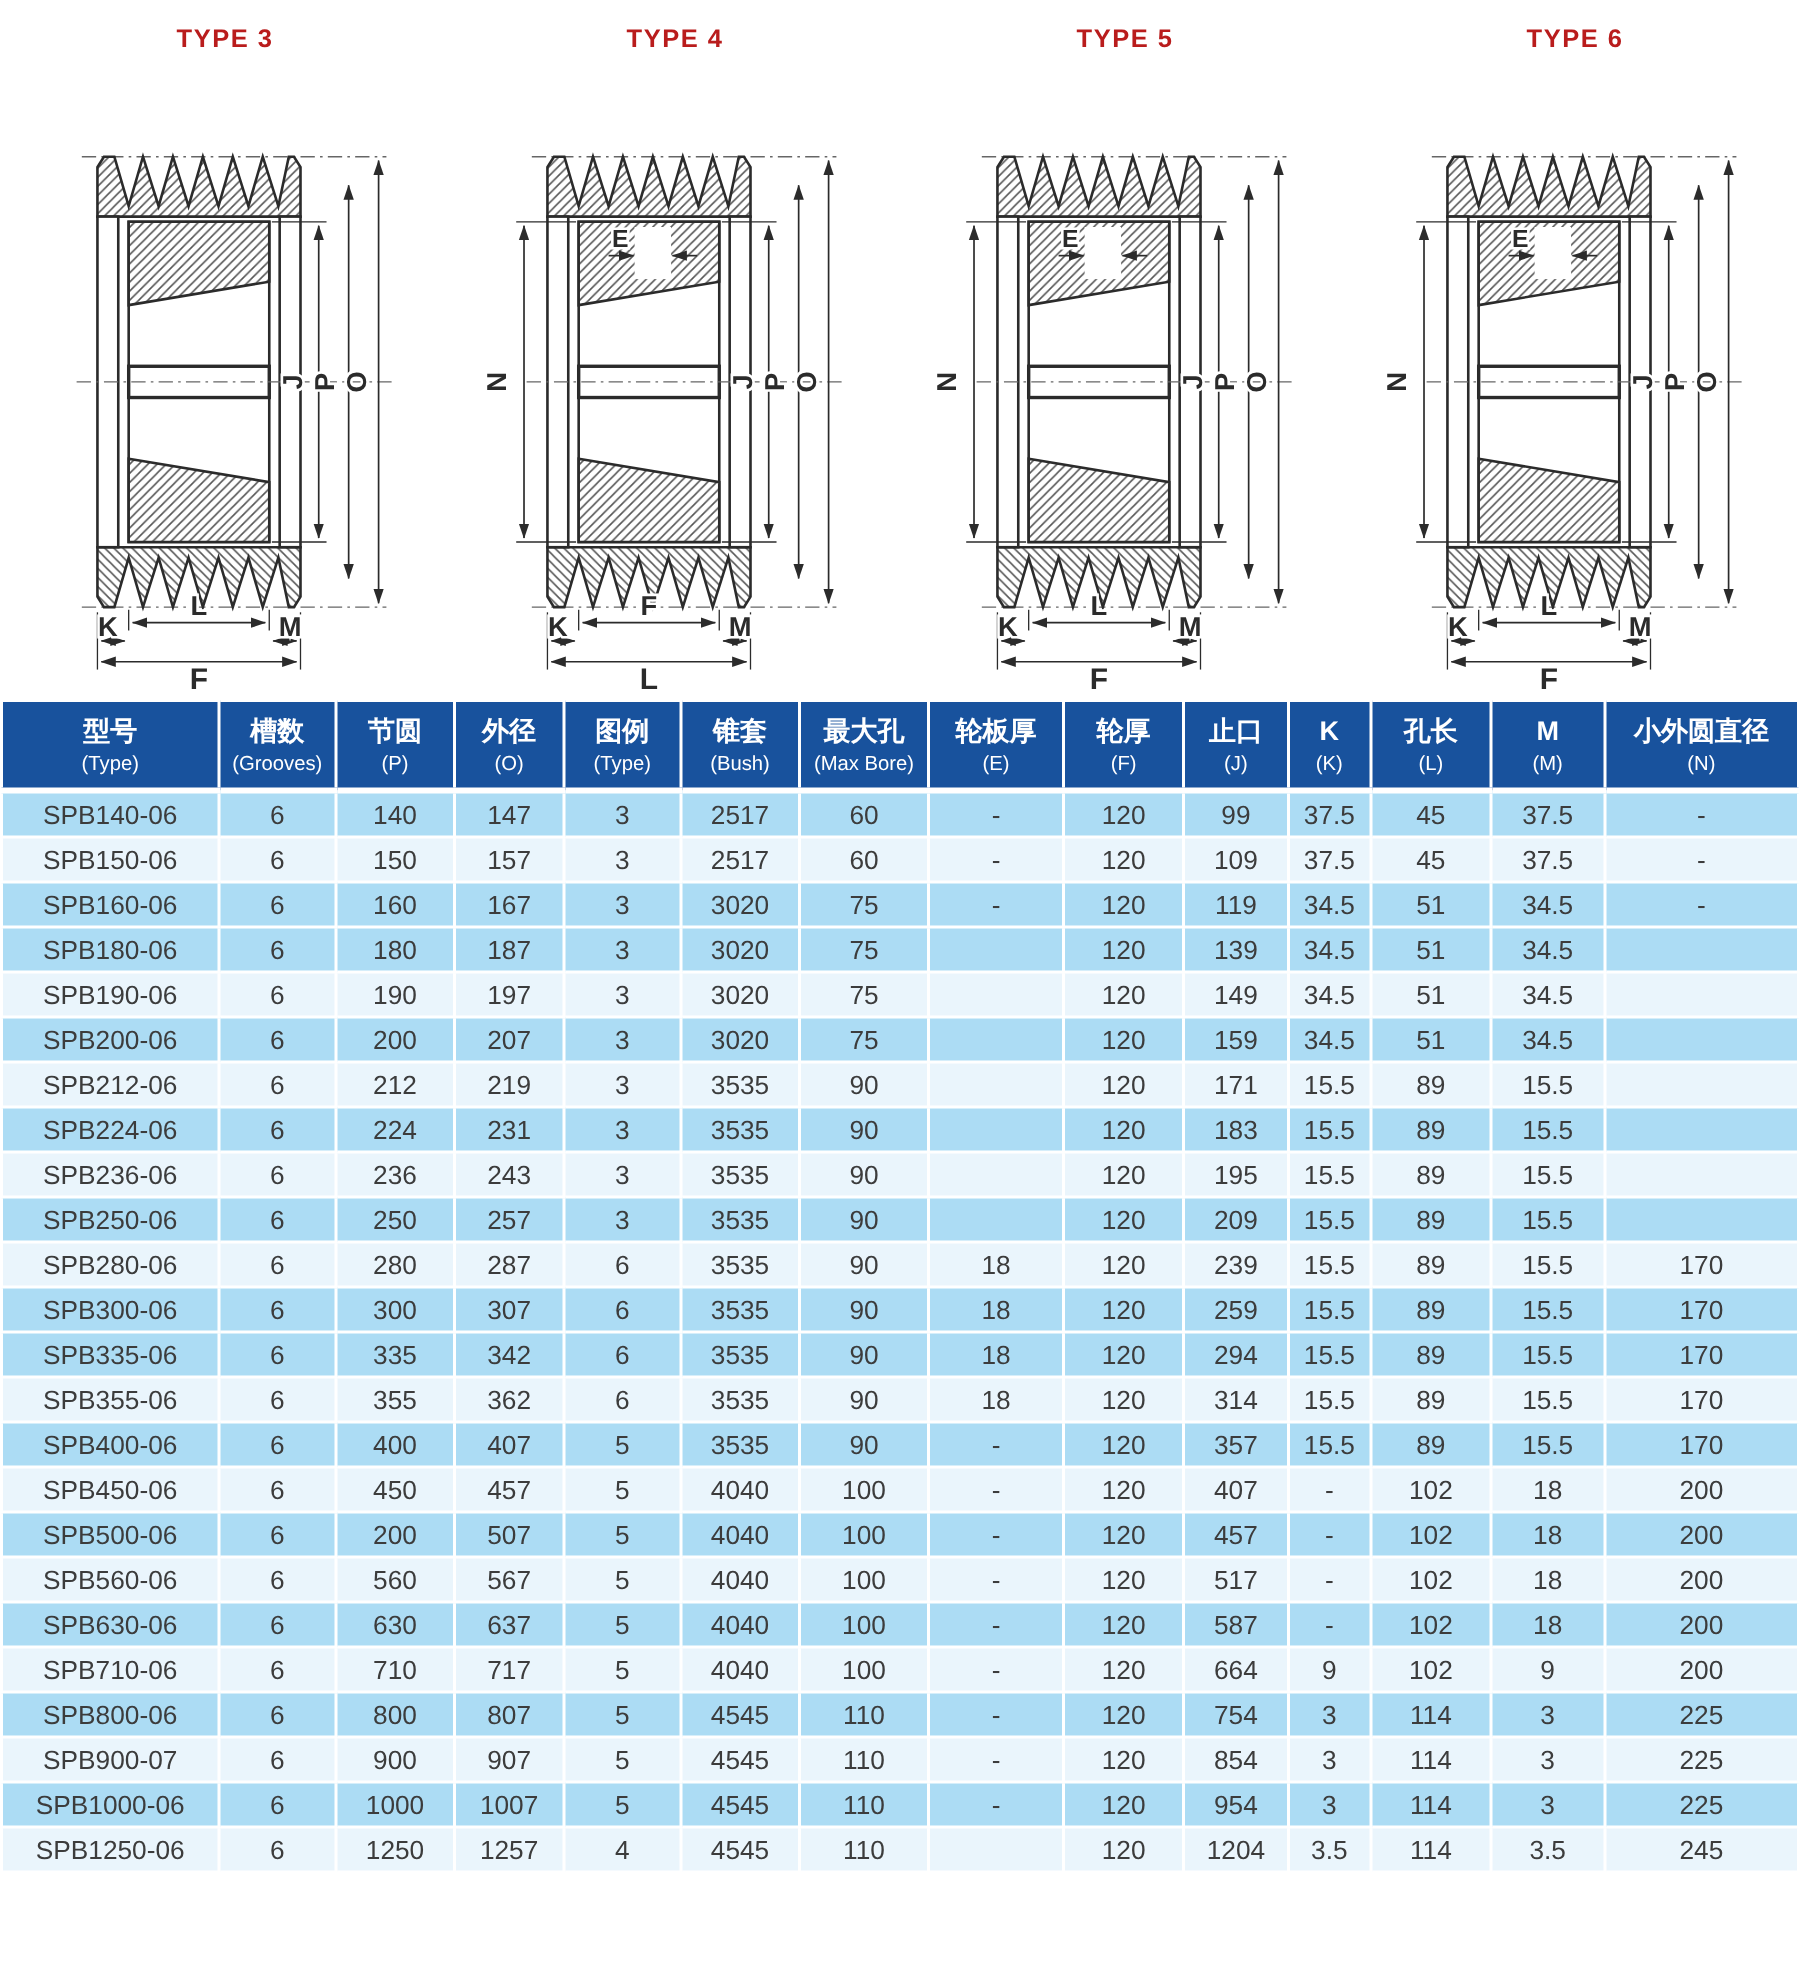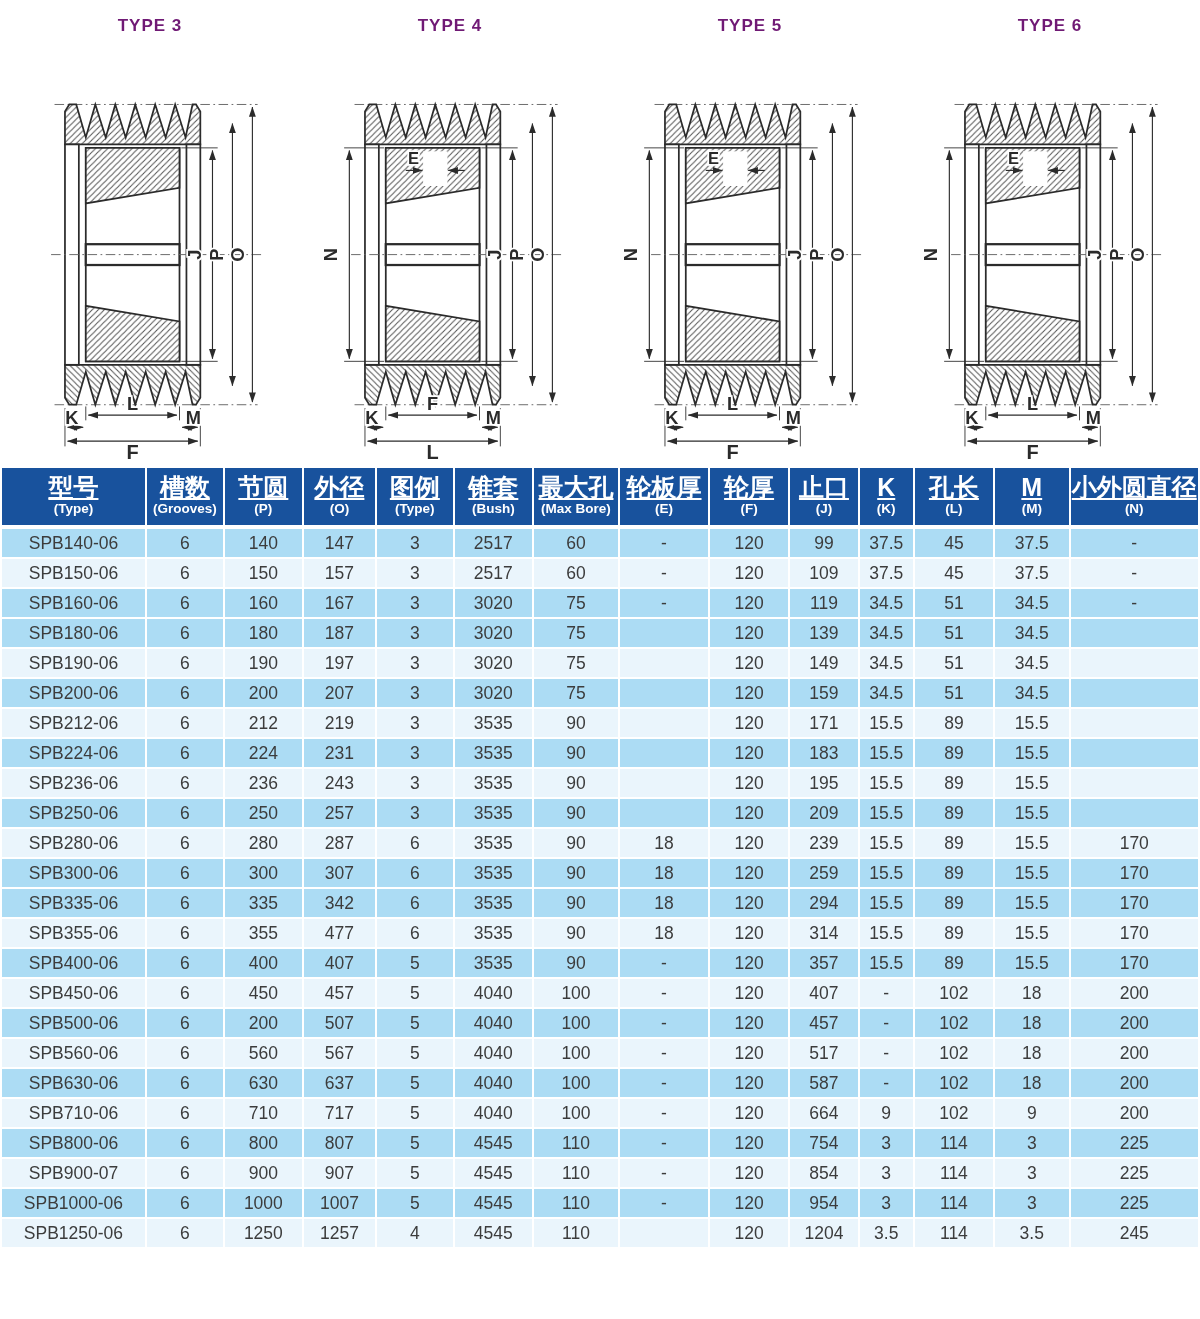--- a/index.html
+++ b/index.html
@@ -2,42 +2,42 @@
 <html><head>
 <meta charset="utf-8">
 <style>
   html,body { margin:0; padding:0; background:#ffffff; }
   body { width:1200px; font-family:"Liberation Sans", sans-serif; }
 
   
   .diagrams { display:flex; width:1200px; height:466px; background:#fff; }
   .diagram { width:25%; display:flex; flex-direction:column; align-items:center; }
   .diagram-title { margin-top:16px; height:26px; font-size:17px; font-weight:bold;
-                   color:#701a75; letter-spacing:1px; text-align:center; }
+                   color:#b91c1c; letter-spacing:1px; text-align:center; }
   .drawing { height:420px; width:100%; display:block; }
 
   svg .part  { stroke:#2b2b2b; stroke-width:2; }
   svg .solid { fill:#ffffff; }
   svg .hatch { fill:url(#hatch); }
   svg .bore  { fill:#ffffff; stroke:#2b2b2b; stroke-width:2.6; }
   svg .cl    { stroke:#666; stroke-width:1.1; stroke-dasharray:11 4 2 4; fill:none; }
   svg .dim   { stroke:#2b2b2b; stroke-width:1.3; }
   svg .ext   { stroke:#2b2b2b; stroke-width:1; }
   svg .win   { fill:#ffffff; }
   svg .lbl   { font:600 21px "Liberation Sans", sans-serif; fill:#2b2b2b;
                text-anchor:middle; paint-order:stroke; stroke:#fff; stroke-width:4px; }
   svg .lbl-big { font:600 23px "Liberation Sans", sans-serif; }
   svg .lbl-sm  { font:600 19px "Liberation Sans", sans-serif; }
 
   
   table.spec { width:1200px; border-collapse:collapse; table-layout:fixed; }
   table.spec th { background:#18529D; color:#fff; border:2px solid #fff;
                   border-bottom:4px solid #fff; padding:7px 1px 8px; vertical-align:middle; }
-  .h-zh { font-size:25px; font-weight:bold; line-height:25px;text-decoration:underline; }
-  .h-en { font-size:13.5px; font-weight:bold; line-height:17px; }
+  .h-zh { font-size:18px; font-weight:bold; line-height:25px; }
+  .h-en { font-size:13.5px; font-weight:normal; line-height:17px; }
   table.spec td { height:28px; text-align:center; vertical-align:middle;
                   font-size:17.5px; color:#3c3c3c; border:2px solid #fff; padding:0; }
   tr.row-a td { background:#ACDCF4; }
   tr.row-b td { background:#EAF5FC; }
 </style>
 </head>
 <body>
 
 <svg width="0" height="0" style="position:absolute" aria-hidden="true">
   <defs>
@@ -592,21 +592,21 @@
           <td>294</td>
           <td>15.5</td>
           <td>89</td>
           <td>15.5</td>
           <td>170</td>
         </tr>
         <tr class="row-b">
           <td>SPB355-06</td>
           <td>6</td>
           <td>355</td>
-          <td>477</td>
+          <td>362</td>
           <td>6</td>
           <td>3535</td>
           <td>90</td>
           <td>18</td>
           <td>120</td>
           <td>314</td>
           <td>15.5</td>
           <td>89</td>
           <td>15.5</td>
           <td>170</td>

